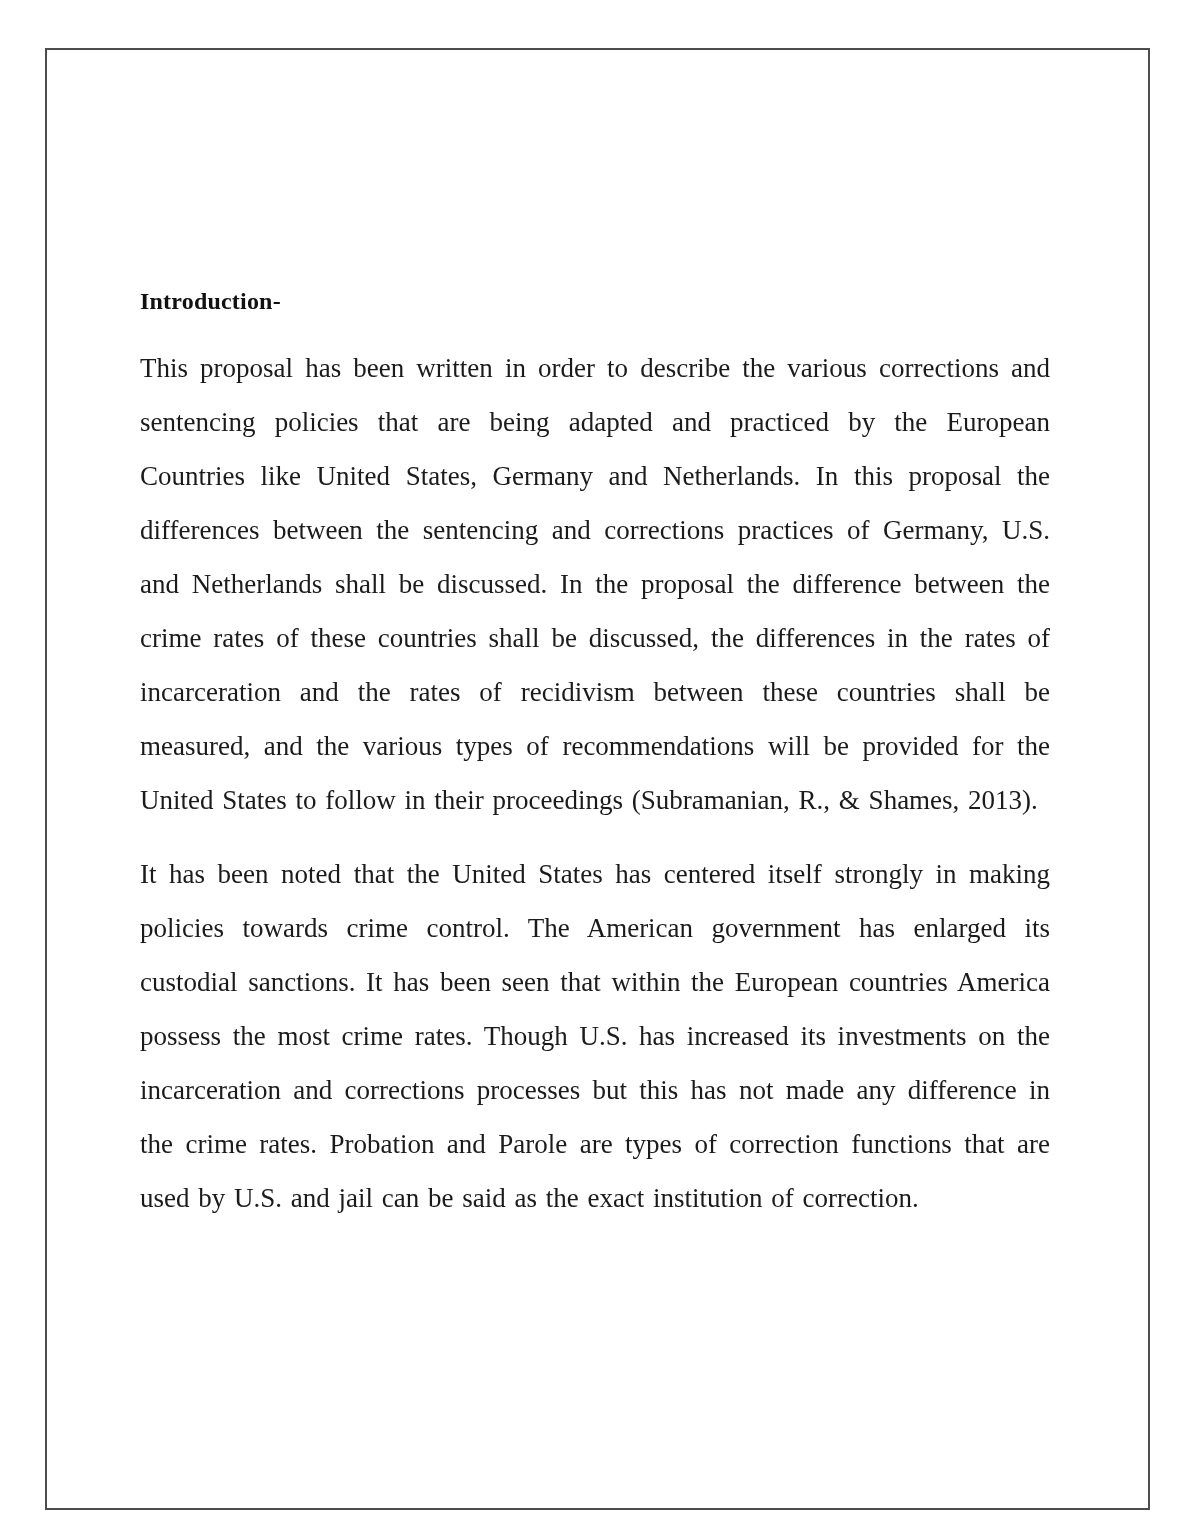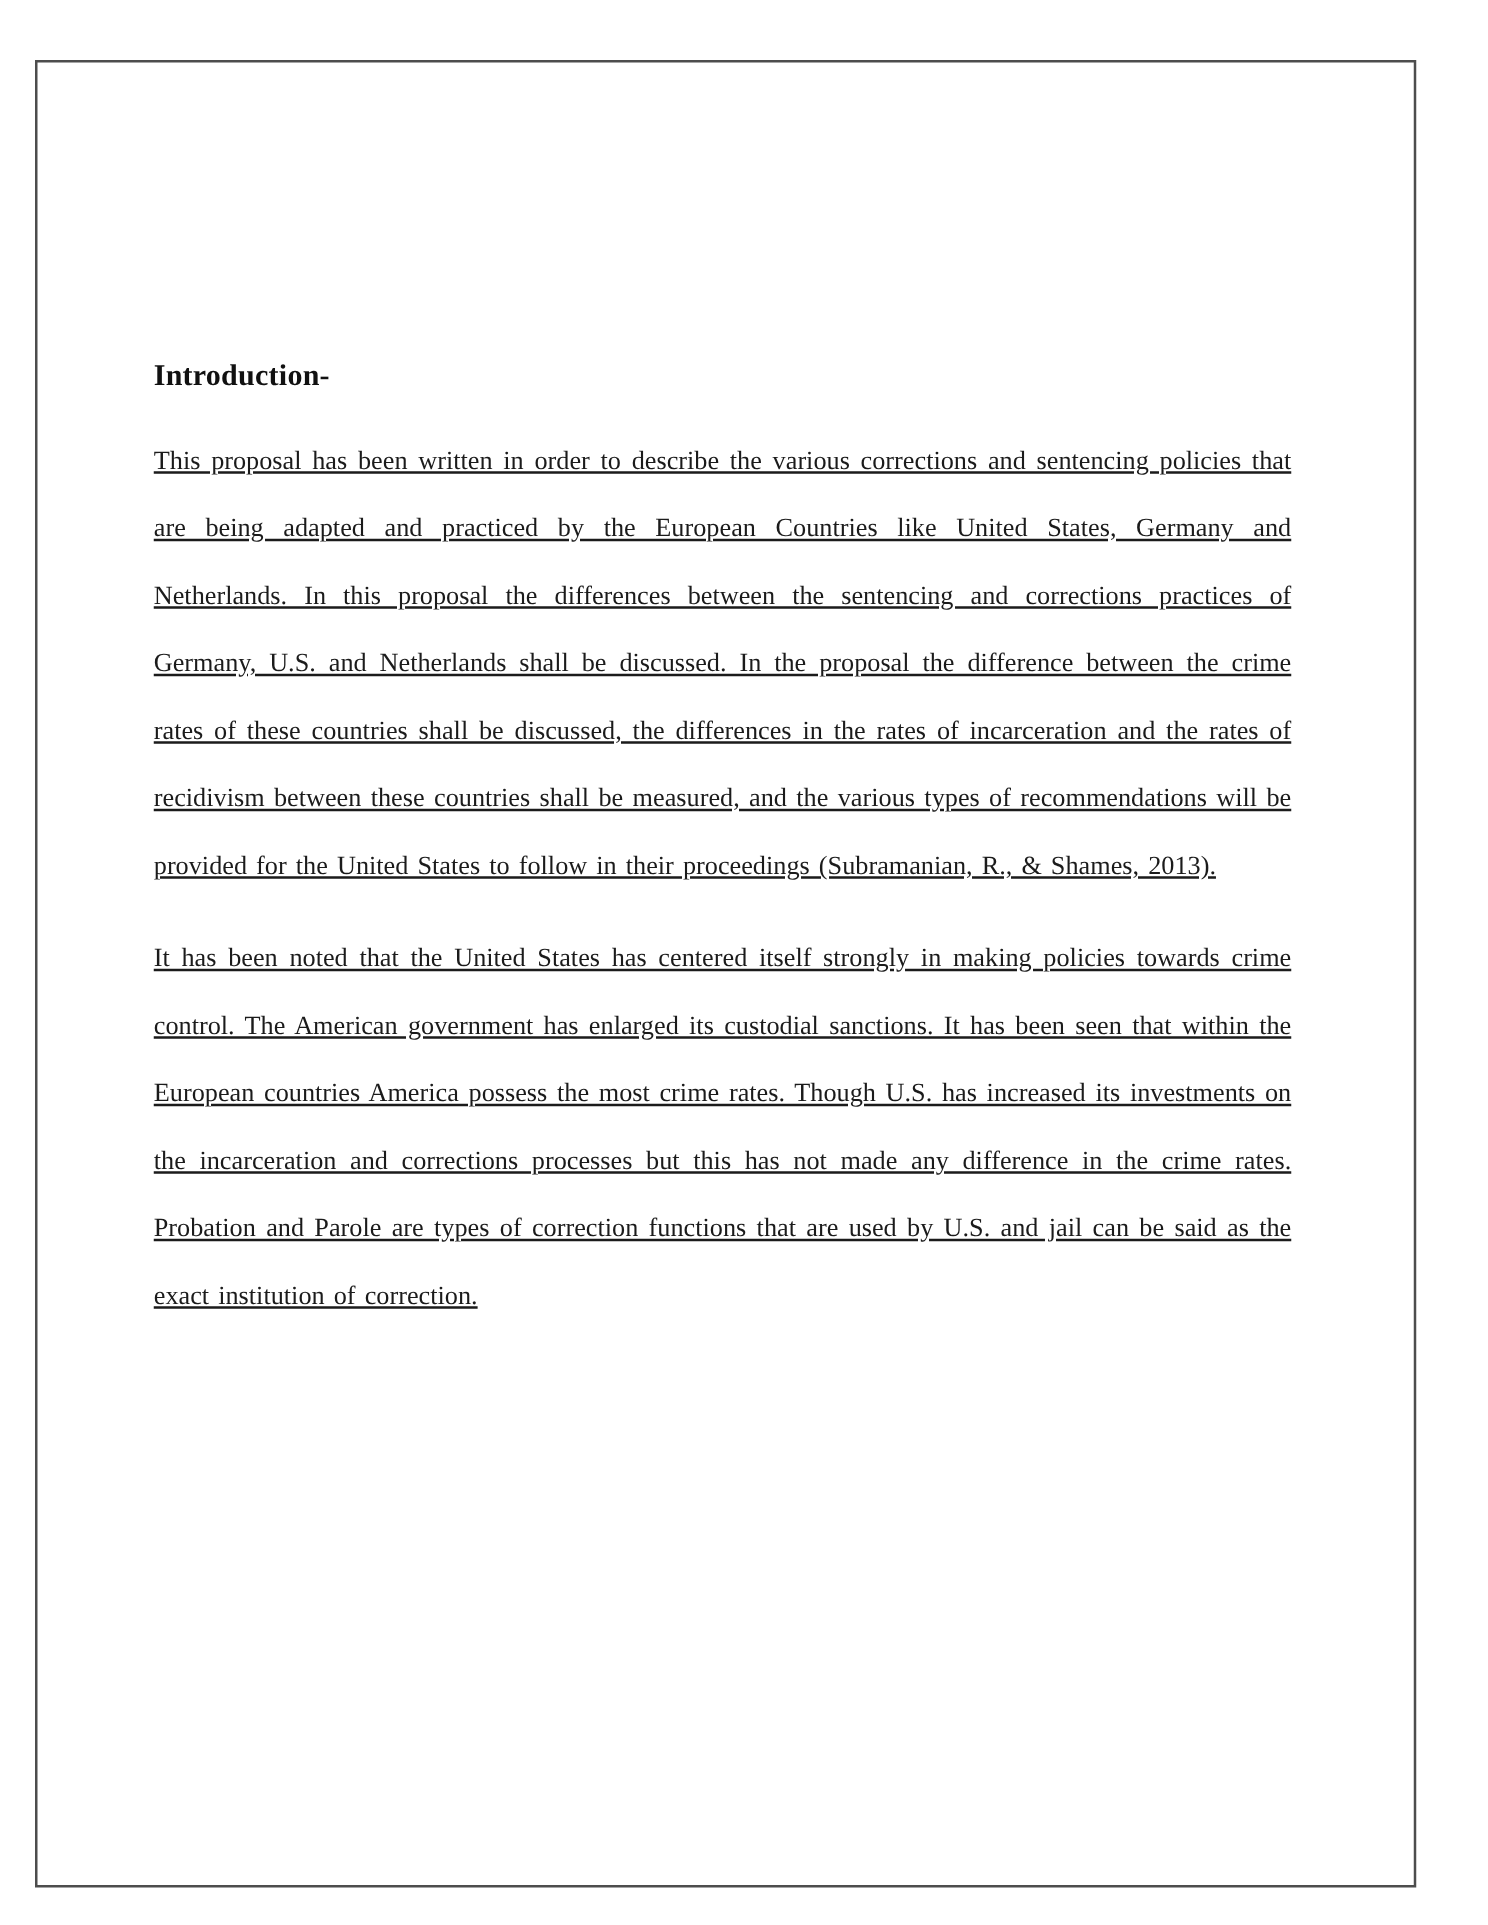--- a/index.html
+++ b/index.html
@@ -11,46 +11,45 @@
     position: relative;
     width: 1190px;
     height: 1540px;
     background: #ffffff;
     overflow: hidden;
     font-family: "Liberation Serif", serif;
     color: #1b1b1b;
   }
   .frame {
     position: absolute;
-    left: 28px;
+    left: 45px;
     top: 48px;
     width: 1105px;
     height: 1462px;
     border: 2px solid #4d4d4d;
     box-sizing: border-box;
     background: #ffffff;
   }
   .content {
     box-sizing: border-box;
     padding: 238px 98px 0 93px;
   }
   .heading {
     font-size: 24px;
     font-weight: bold;
     margin: 0 0 26px 0;
     color: #111111;
     letter-spacing: 0.2px;
   }
   .para {
-    font-size: 21px;
+    font-size: 27px;
     line-height: 54px;
     text-align: justify;
     margin: 0 0 20px 0;
     word-spacing: 2px;
-    text-decoration: underline;
   }
 </style>
 </head>
 <body>
 
 <div class="page">
   <div class="frame">
     <div class="content">
       <h1 class="heading">Introduction-</h1>
       <p class="para">This proposal has been written in order to describe the various corrections and sentencing policies that are being adapted and practiced by the European Countries like United States, Germany and Netherlands.  In this proposal the differences between the sentencing and corrections practices of Germany, U.S. and Netherlands shall be discussed. In the proposal the difference between the crime rates of these countries shall be discussed, the differences in the rates of incarceration and the rates of recidivism between these countries shall be measured, and the various types of recommendations will be provided for the United States to follow in their proceedings (Subramanian, R., &amp; Shames, 2013).</p>

